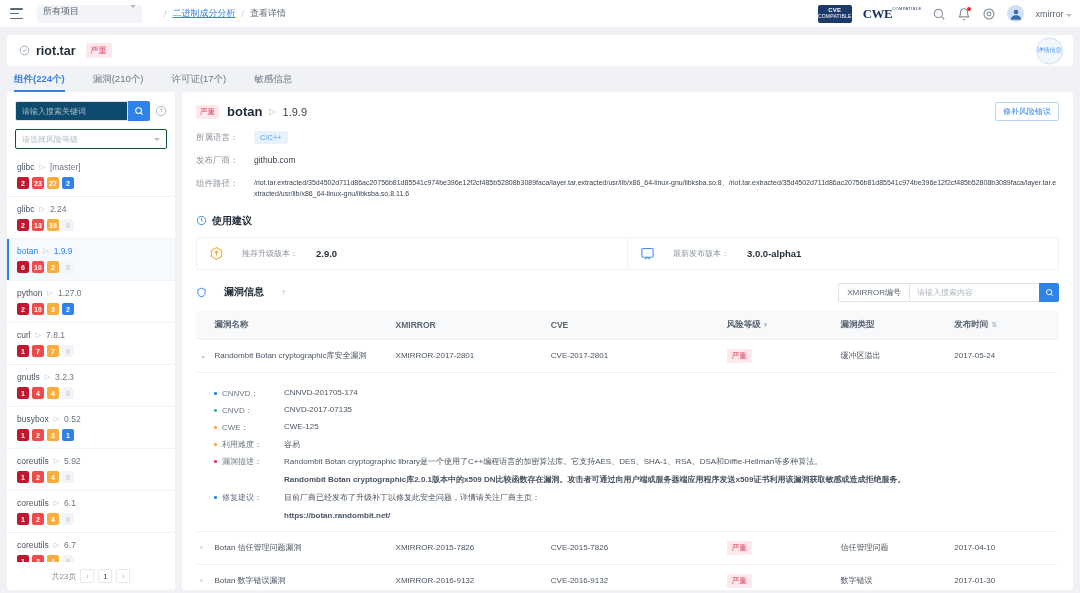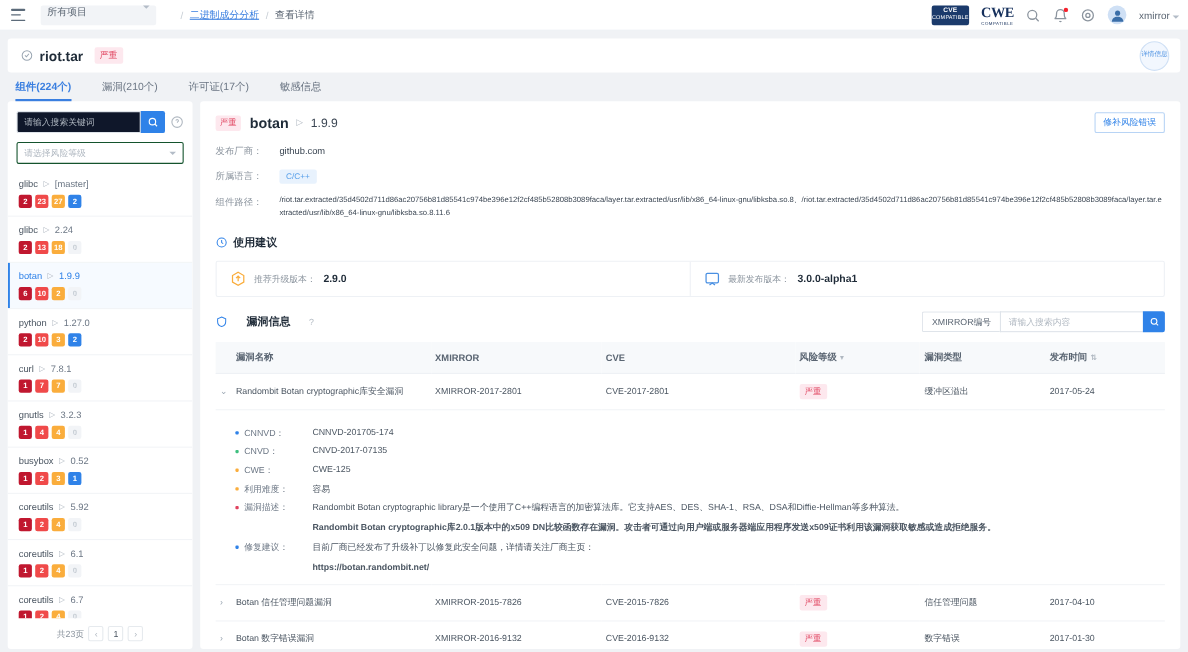--- a/index.html
+++ b/index.html
@@ -32,21 +32,21 @@
   .crumbs .lnk { color:#3a7fe0; text-decoration: underline; }
   .crumbs .cur { color:#5a6572; }
 
   .topright { margin-left:auto; display:flex; align-items:center; gap:11px; }
   .cve-badge {
     width: 34px; height:18px; background:#1b3a6b; border-radius:2px;
     display:flex; flex-direction:column; align-items:center; justify-content:center;
     color:#fff; font-size:5px; line-height:1.15; letter-spacing:.2px;
   }
   .cve-badge b { font-size:6px; font-weight:700; }
-  .cwe-badge { display:flex; flex-direction:column; align-items:center; }
+  .cwe-badge { display:flex; flex-direction:row; }
   .cwe-badge .big { font-size:13px; font-weight:700; color:#16305c; letter-spacing:-.5px; font-family:"Liberation Serif",serif;}
   .cwe-badge .sml { font-size:4px; color:#16305c; letter-spacing:.4px; }
   .ticon { width:14px; height:14px; color:#8b949e; position:relative; cursor:pointer; }
   .ticon svg { width:100%; height:100%; display:block; }
   .dot { position:absolute; top:0; right:0px; width:4px; height:4px; border-radius:50%; background:#f5222d; }
   .avatar { width:17px; height:17px; border-radius:50%; background:#cfe0f5; display:flex; align-items:center; justify-content:center; overflow:hidden;}
   .avatar svg{width:14px;height:14px;}
   .uname { font-size:9px; color:#5a6572; }
 
   
@@ -76,21 +76,21 @@
   
   .body { display:flex; gap:7px; padding: 0 7px 7px 7px; height: calc(593px - 28px - 38px - 22px); }
   .sidebar { width:168px; background:#fff; border-radius:3px; display:flex; flex-direction:column; overflow:hidden; }
   .content { flex:1; background:#fff; border-radius:3px; overflow:hidden; position:relative; }
 
   
   .sb-search { display:flex; align-items:center; gap:5px; padding:9px 8px 0 8px; }
   .sb-input {
     flex:1; height:20px; border:1px solid #dfe4ea; border-radius:2px 0 0 2px;
     font-size:8px; color:#b0b8c1; padding:0 6px; display:flex; align-items:center;
-    background:#0f172a;
+    background:#0c4a6e;
     text-align:center;
   }
   .sb-btn { width:22px; height:20px; background:#2f82e8; border-radius:0 2px 2px 0; margin-left:-5px;
     display:flex; align-items:center; justify-content:center; color:#fff; cursor:pointer;}
   .sb-btn svg{width:10px;height:10px;}
   .help-i { width:12px;height:12px;color:#b0b8c1; }
   .sb-filter {
     margin:8px 8px 0 8px; height:20px; border:1px solid #14532d; border-radius:2px;
     display:flex; align-items:center; justify-content:space-between; padding:0 6px;
     font-size:8px; color:#b0b8c1;
@@ -131,21 +131,21 @@
   }
   .kv { display:flex; margin-top:11px; font-size:8.5px; }
   .kv .k { width:58px; color:#8b949e; flex-shrink:0; }
   .kv .v { color:#3a4552; }
   .lang-tag { background:#e8f2fd; color:#59a0ea; font-size:7.5px; padding:2px 6px; border-radius:2px; }
   .path { color:#4a5561; font-size:7px; line-height:1.55; word-break:break-all; }
 
   .sect-h { display:flex; align-items:center; gap:5px; margin-top:14px; font-size:10px; font-weight:700; color:#1f2b38; }
   .sect-h .ico { width:11px; height:11px; color:#2f82e8; }
   .sugg-row { display:flex; margin-top:9px; border:1px solid #eef1f5; border-radius:2px; }
-  .sugg { flex:1; display:flex; align-items:center; gap:7px; padding:8px 12px; }
+  .sugg { flex:1; display:flex; align-items:center; gap:18px; padding:8px 12px; }
   .sugg + .sugg { border-left:1px solid #eef1f5; }
   .sugg .bx { width:15px;height:15px;flex-shrink:0;}
   .sugg .lb { font-size:8px; color:#8b949e; }
   .sugg .vl { font-size:9.5px; font-weight:700; color:#1f2b38; }
 
   .vuln-head { display:flex; align-items:center; margin-top:13px; }
   .vh-title { display:flex; align-items:center; gap:17px; font-size:10px; font-weight:700; color:#1f2b38;}
   .vh-title .q { color:#b0b8c1; font-weight:400; font-size:8px; }
   .vsearch { margin-left:auto; display:flex; align-items:stretch; height:19px; }
   .vs-sel { border:1px solid #dfe4ea; border-right:none; border-radius:2px 0 0 2px; padding:0 8px;
@@ -424,26 +424,26 @@
 
       <div class="chead">
         <span class="pill">严重</span>
         <span class="nm">botan</span>
         <span class="ar">▷</span>
         <span class="vr">1.9.9</span>
         <button class="btn-outline">修补风险错误</button>
       </div>
 
       <div class="kv">
+        <span class="k">所属语言：</span>
+        <span class="v"><span class="lang-tag">C/C++</span></span>
+      </div>
+      <div class="kv">
         <span class="k">发布厂商：</span>
         <span class="v">github.com</span>
-      </div>
-      <div class="kv">
-        <span class="k">所属语言：</span>
-        <span class="v"><span class="lang-tag">C/C++</span></span>
       </div>
       <div class="kv">
         <span class="k">组件路径：</span>
         <span class="v path">/riot.tar.extracted/35d4502d711d86ac20756b81d85541c974be396e12f2cf485b52808b3089faca/layer.tar.extracted/usr/lib/x86_64-linux-gnu/libksba.so.8、/riot.tar.extracted/35d4502d711d86ac20756b81d85541c974be396e12f2cf485b52808b3089faca/layer.tar.extracted/usr/lib/x86_64-linux-gnu/libksba.so.8.11.6</span>
       </div>
 
       <div class="sect-h">
         <span class="ico">
           <svg viewBox="0 0 24 24" fill="none" stroke="currentColor" stroke-width="2">
               <circle cx="12" cy="12" r="9"></circle>

